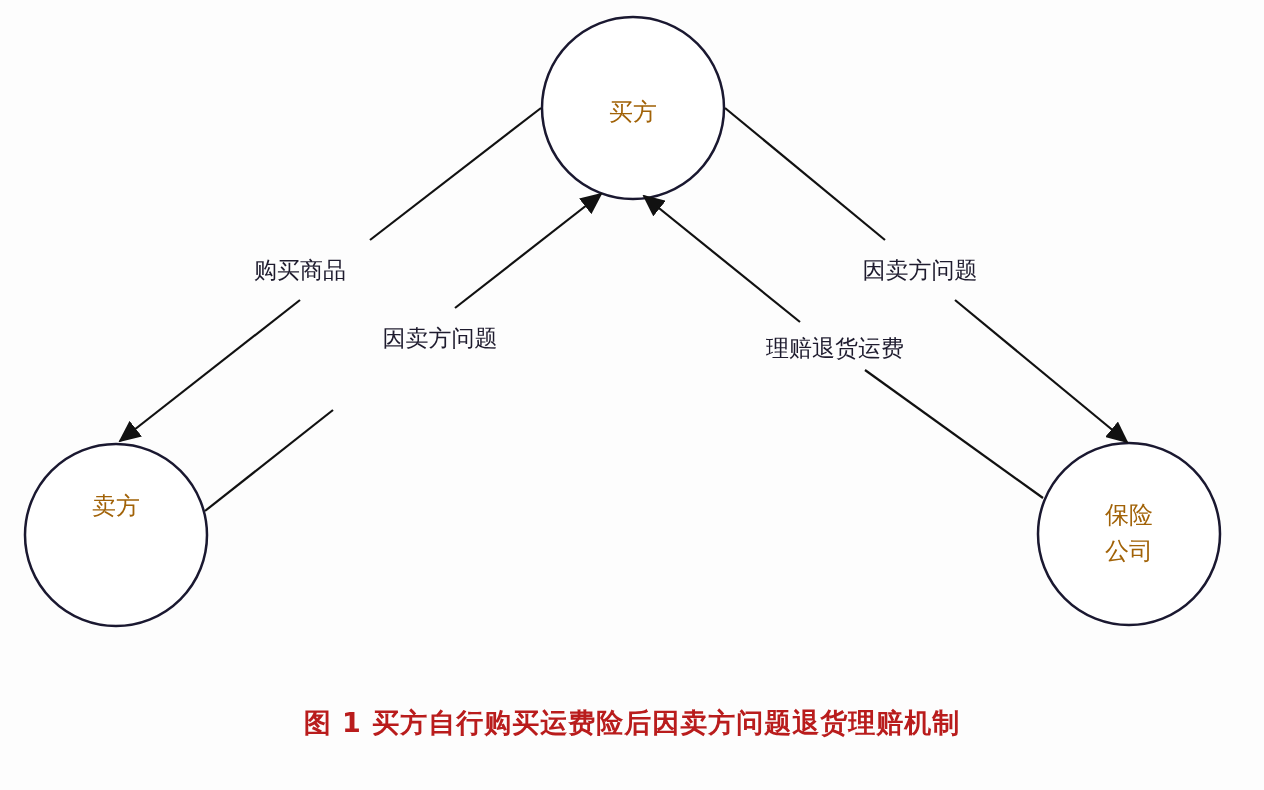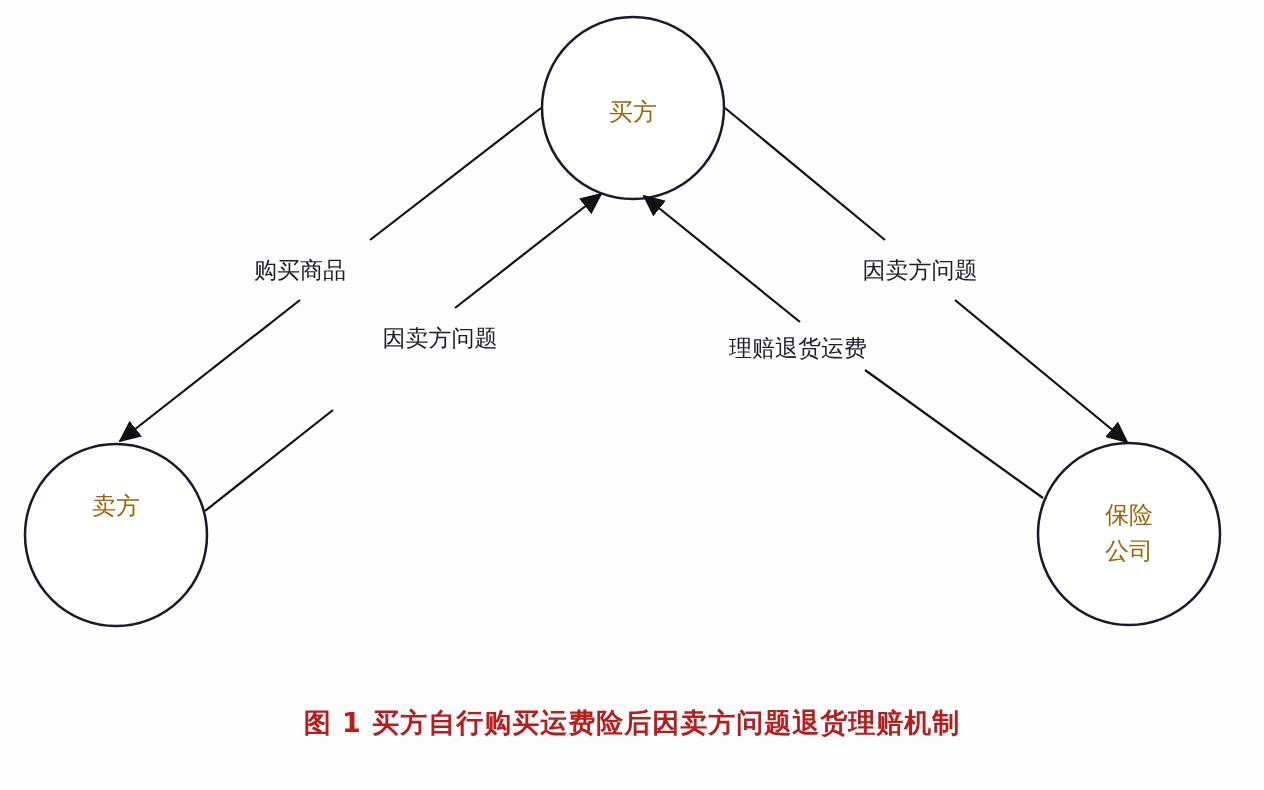--- a/index.html
+++ b/index.html
@@ -101,17 +101,17 @@
 
 <div class="edge-label" style="left:230px; top:252px; width:140px;">
   <span>购买商品</span>
 </div>
 <div class="edge-label" style="left:320px; top:320px; width:240px;">
   <div>因卖方问题</div>
 </div>
 <div class="edge-label" style="left:835px; top:252px; width:170px;">
   <span>因卖方问题</span>
 </div>
-<div class="edge-label" style="left:698px; top:330px; width:200px;">
+<div class="edge-label" style="left:735px; top:330px; width:200px;">
   <span>理赔退货运费</span>
 </div>
 
 <div class="caption">图 1  买方自行购买运费险后因卖方问题退货理赔机制</div>
 
 </body></html>

